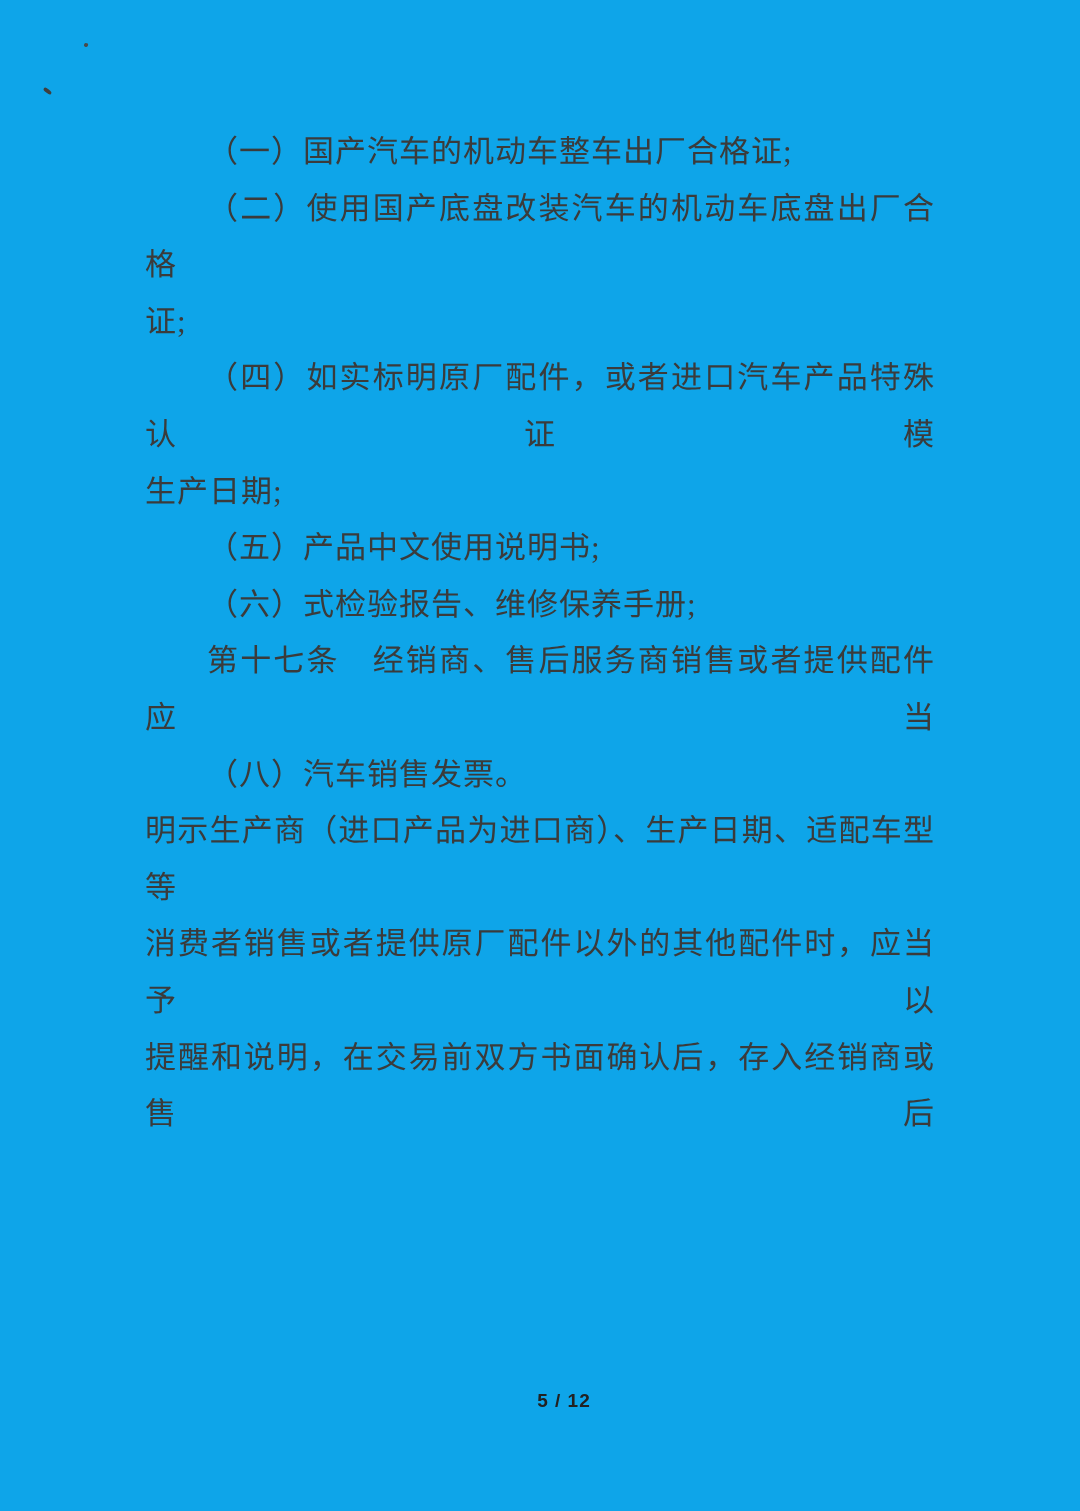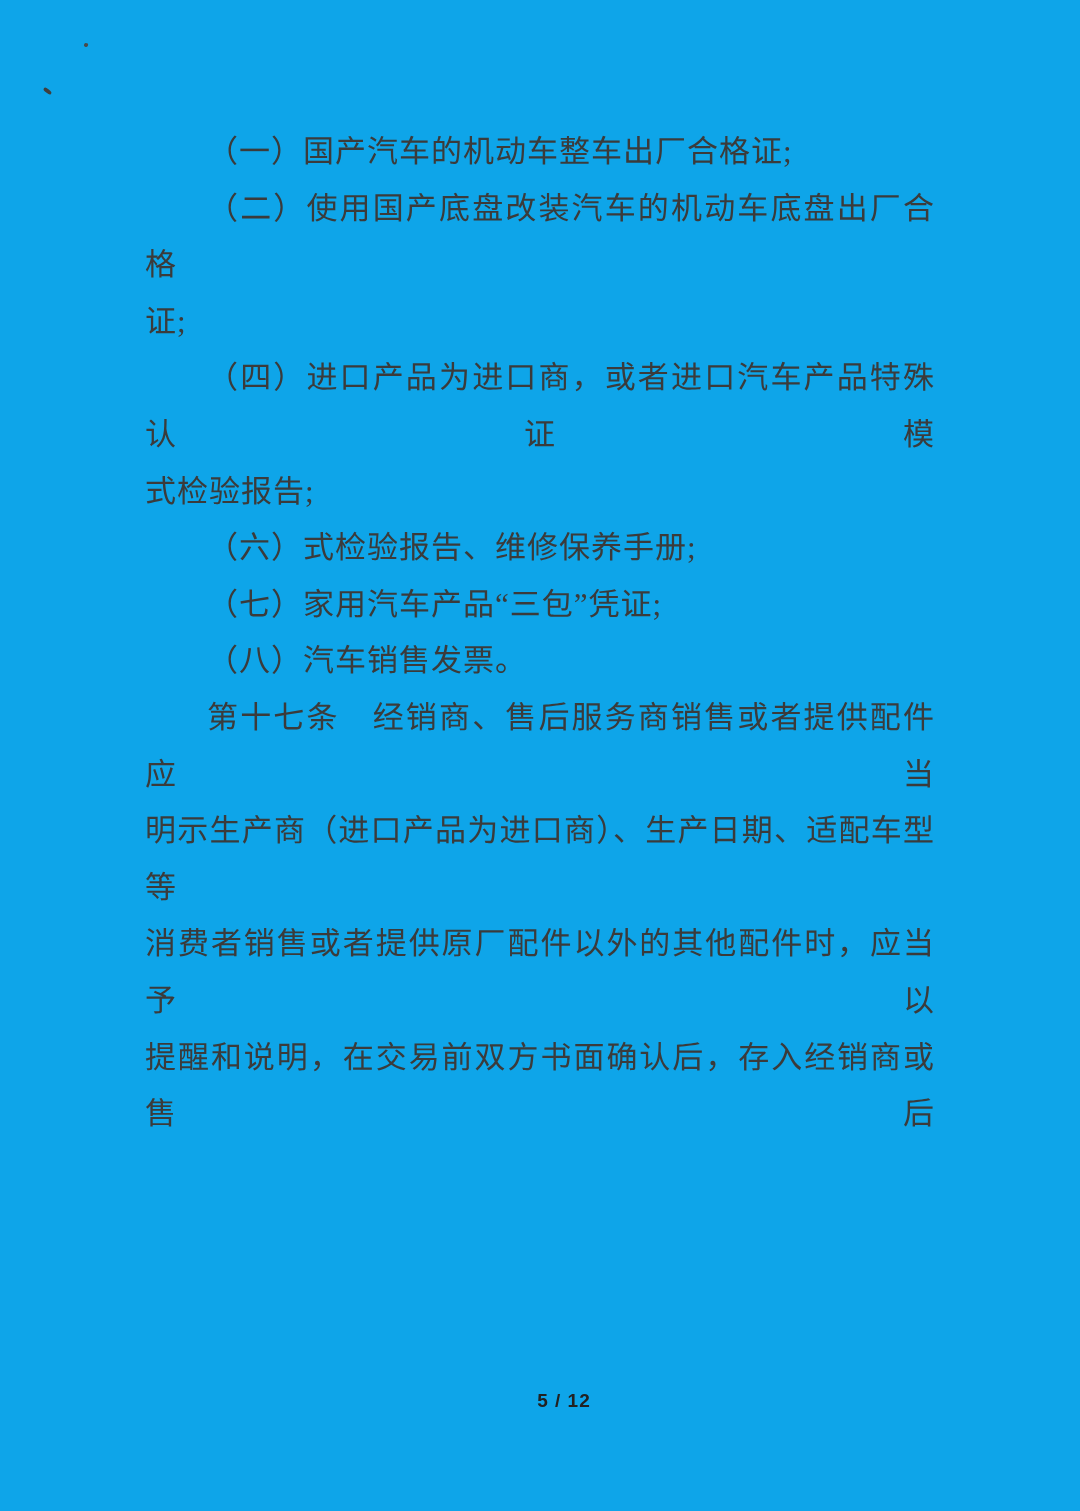--- a/index.html
+++ b/index.html
@@ -78,26 +78,26 @@
 
 <div class="page">
 
   <span class="speck-1"></span>
   <span class="speck-2"></span>
 
   <div class="document-text">
     <div class="line indent">（一）国产汽车的机动车整车出厂合格证;</div>
     <div class="line indent fill">（二）使用国产底盘改装汽车的机动车底盘出厂合格</div>
     <div class="line">证;</div>
-    <div class="line indent fill">（四）进口产品为进口商，或者进口汽车产品特殊认证模</div>
-    <div class="line">式检验报告;</div>
+    <div class="line indent fill">（四）如实标明原厂配件，或者进口汽车产品特殊认证模</div>
+    <div class="line">生产日期;</div>
+    <div class="line indent">（五）产品中文使用说明书;</div>
     <div class="line indent">（六）式检验报告、维修保养手册;</div>
-    <div class="line indent">（七）家用汽车产品“三包”凭证;</div>
+    <div class="line indent fill">第十七条　经销商、售后服务商销售或者提供配件应当</div>
     <div class="line indent">（八）汽车销售发票。</div>
-    <div class="line indent fill">第十七条　经销商、售后服务商销售或者提供配件应当</div>
     <div class="line fill">明示生产商（进口产品为进口商）、生产日期、适配车型等</div>
     <div class="line fill">消费者销售或者提供原厂配件以外的其他配件时，应当予以</div>
     <div class="line fill">提醒和说明，在交易前双方书面确认后，存入经销商或售后</div>
 
   </div>
 
   <div class="footer">
     <span class="page-number">5 / 12</span>
   </div>
 

